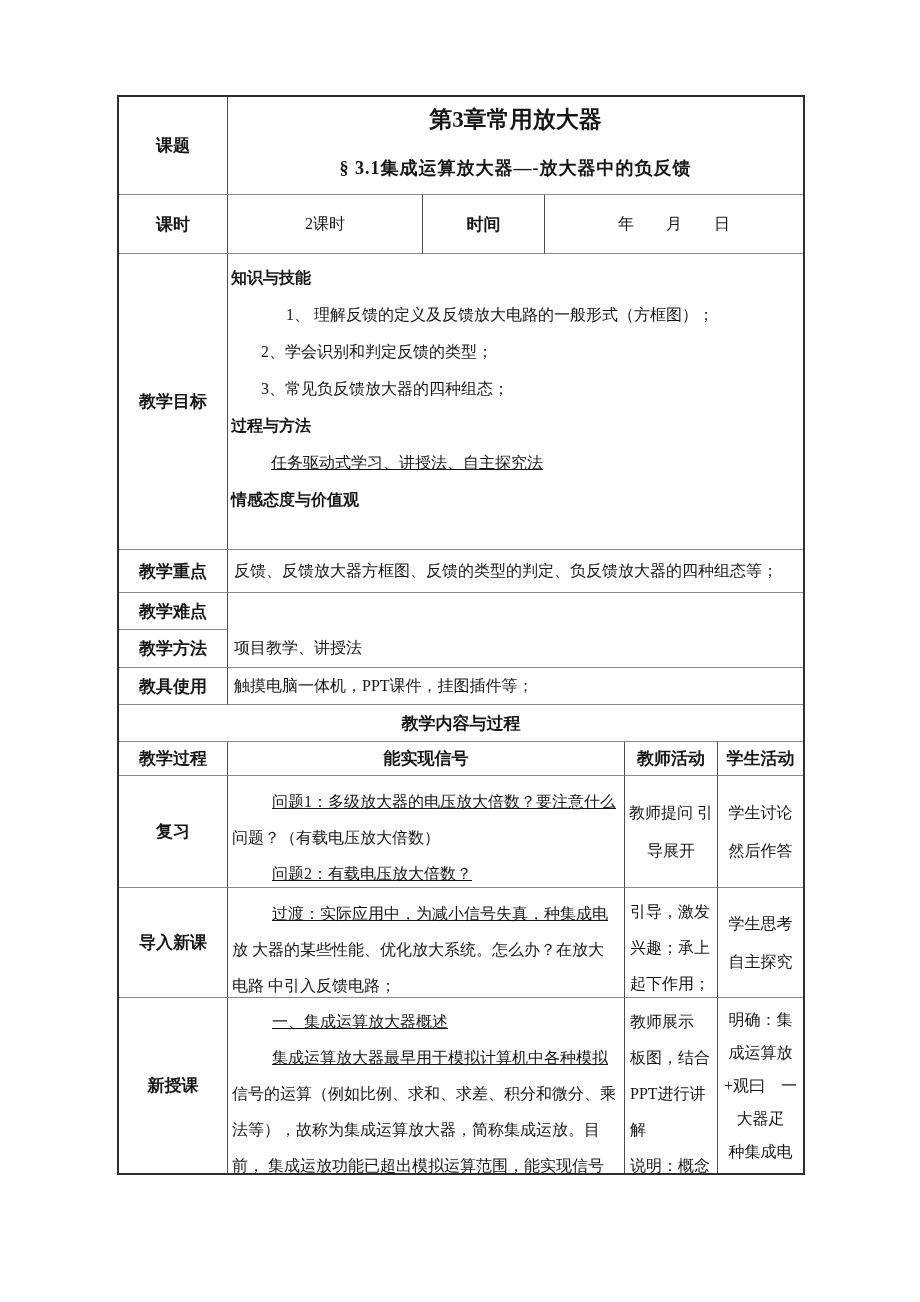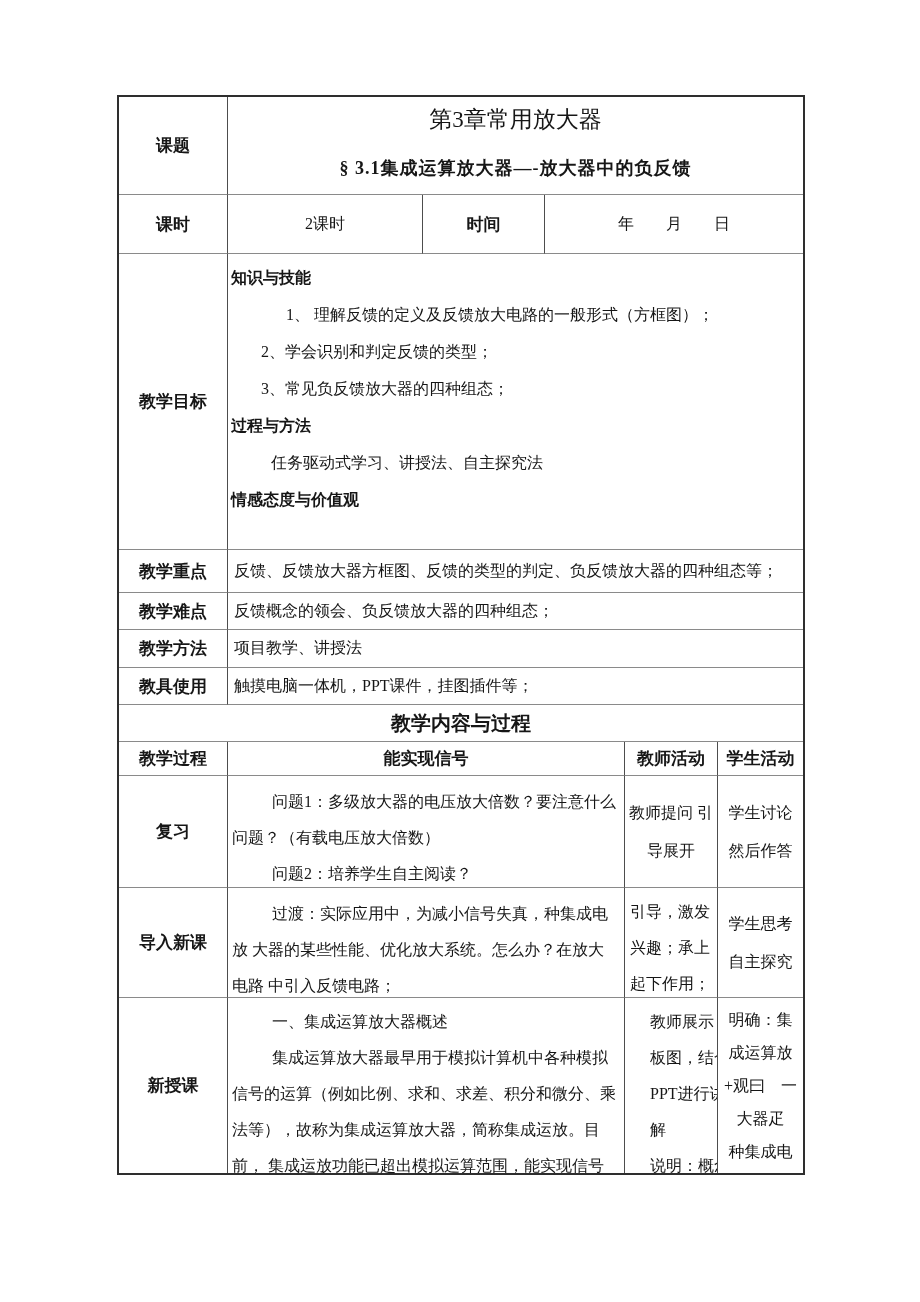--- a/index.html
+++ b/index.html
@@ -17,30 +17,30 @@
   .cell{
     box-sizing:border-box;overflow:hidden;
     border-right:1px solid #4d4d4d;border-bottom:1px solid #8a8a8a;
     font-size:16px;
   }
   .cell.lc{border-right:none;}
   .cell.lr{border-bottom:none;}
   .lbl{display:flex;align-items:center;justify-content:center;font-weight:bold;font-size:17px;text-align:center;}
   .cellcenter{display:flex;align-items:center;justify-content:center;}
   .titlecell{display:flex;flex-direction:column;align-items:center;padding-top:8px;}
-  .title1{font-size:23px;font-weight:normal;line-height:30px;}
+  .title1{font-size:23px;font-weight:bold;line-height:30px;}
   .title2{font-size:18px;font-weight:bold;line-height:30px;margin-top:18px;letter-spacing:1px;}
   .single{display:flex;align-items:center;padding-left:6px;}
-  .banner{display:flex;align-items:center;justify-content:center;font-weight:bold;font-size:20px;}
+  .banner{display:flex;align-items:center;justify-content:center;font-weight:bold;font-size:17px;}
   .obj{padding:5px 6px 0 3px;}
   .obj .ln{line-height:37px;}
   .ln{line-height:36px;white-space:nowrap;}
   .b{font-weight:bold;}
   .ind1{padding-left:30px;}
-  .ind2{padding-left:40px;}
+  .ind2{padding-left:40px;text-decoration:underline;}
   .ind3{padding-left:55px;}
   .ccell{padding:8px 4px 0 4px;}
   .tcell{padding:6px 3px 0 5px;}
   .vcenter{display:flex;flex-direction:column;justify-content:center;text-align:center;}
   .vcenter .ln{line-height:38px;}
   .scell-tight{padding-top:5px;text-align:center;}
   .scell-tight .ln{line-height:33px;}
 </style>
 </head>
 <body>
@@ -67,40 +67,39 @@
       <div class="ln ind1">3、常见负反馈放大器的四种组态；</div>
       <div class="ln b">过程与方法</div>
       <div class="ln ind2">任务驱动式学习、讲授法、自主探究法</div>
       <div class="ln b">情感态度与价值观</div>
     </div>
 
     <div class="cell lbl" style="grid-area:4/1/5/2;">教学重点</div>
     <div class="cell lc single" style="grid-area:4/2/5/7;">反馈、反馈放大器方框图、反馈的类型的判定、负反馈放大器的四种组态等；</div>
 
     <div class="cell lbl" style="grid-area:5/1/6/2;">教学难点</div>
-    <div class="cell lc single" style="grid-area:5/2/6/7;">反馈概念的领会、负反馈放大器的四种组态；</div>
 
     <div class="cell lbl" style="grid-area:6/1/7/2;">教学方法</div>
     <div class="cell lc single" style="grid-area:6/2/7/7;">项目教学、讲授法</div>
 
     <div class="cell lbl" style="grid-area:7/1/8/2;">教具使用</div>
     <div class="cell lc single" style="grid-area:7/2/8/7;">触摸电脑一体机，PPT课件，挂图插件等；</div>
 
     <div class="cell lc banner" style="grid-area:8/1/9/7;">教学内容与过程</div>
 
     <div class="cell lbl" style="grid-area:9/1/10/2;">教学过程</div>
     <div class="cell lbl" style="grid-area:9/2/10/5;">能实现信号</div>
     <div class="cell lbl" style="grid-area:9/5/10/6;">教师活动</div>
     <div class="cell lc lbl" style="grid-area:9/6/10/7;">学生活动</div>
 
     <div class="cell lbl" style="grid-area:10/1/11/2;">复习</div>
     <div class="cell ccell" style="grid-area:10/2/11/5;">
       <div class="ln ind2">问题1：多级放大器的电压放大倍数？要注意什么</div>
       <div class="ln">问题？（有载电压放大倍数）</div>
-      <div class="ln ind2">问题2：培养学生自主阅读？</div>
+      <div class="ln ind2">问题2：有载电压放大倍数？</div>
     </div>
     <div class="cell vcenter" style="grid-area:10/5/11/6;">
       <div class="ln">教师提问 引</div>
       <div class="ln">导展开</div>
     </div>
     <div class="cell lc vcenter" style="grid-area:10/6/11/7;">
       <div class="ln">学生讨论</div>
       <div class="ln">然后作答</div>
     </div>
 
@@ -121,21 +120,21 @@
     </div>
 
     <div class="cell lr ccell" style="grid-area:12/2/13/5;padding-top:6px;">
       <div class="ln ind2">一、集成运算放大器概述</div>
       <div class="ln ind2">集成运算放大器最早用于模拟计算机中各种模拟</div>
       <div class="ln">信号的运算（例如比例、求和、求差、积分和微分、乘</div>
       <div class="ln">法等），故称为集成运算放大器，简称集成运放。目</div>
       <div class="ln">前， 集成运放功能已超出模拟运算范围，能实现信号</div>
     </div>
     <div class="cell lr lbl" style="grid-area:12/1/13/2;">新授课</div>
-    <div class="cell lr tcell" style="grid-area:12/5/13/6;margin-left:20px;">
+    <div class="cell lr tcell" style="grid-area:12/5/13/6;">
       <div class="ln">教师展示</div>
       <div class="ln">板图，结合</div>
       <div class="ln">PPT进行讲</div>
       <div class="ln">解</div>
       <div class="ln">说明：概念</div>
     </div>
     <div class="cell lc lr scell-tight" style="grid-area:12/6/13/7;">
       <div class="ln">明确：集</div>
       <div class="ln">成运算放</div>
       <div class="ln">+观曰　一</div>

